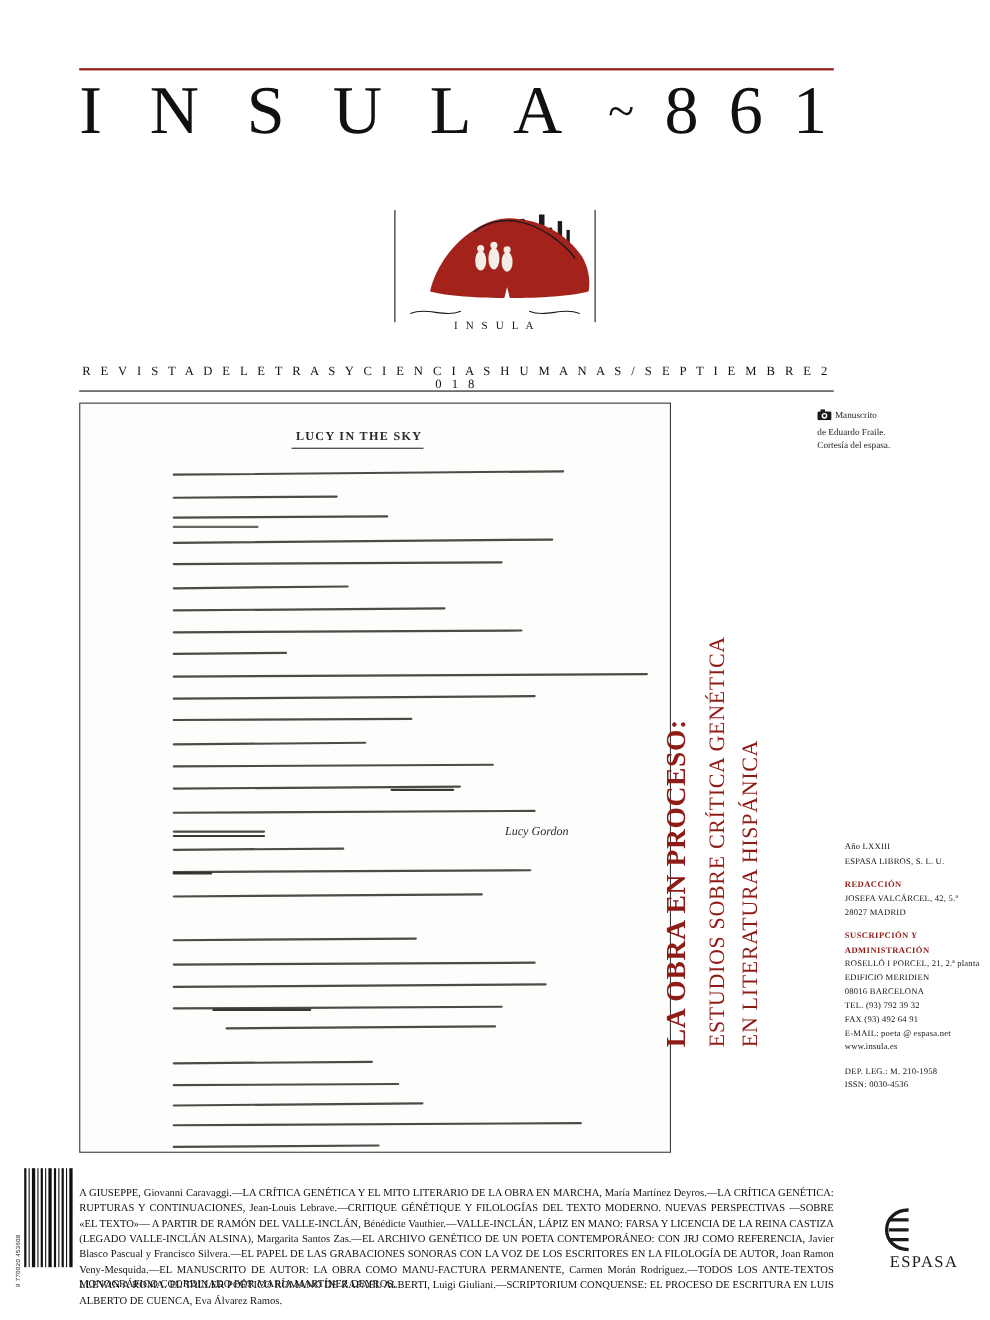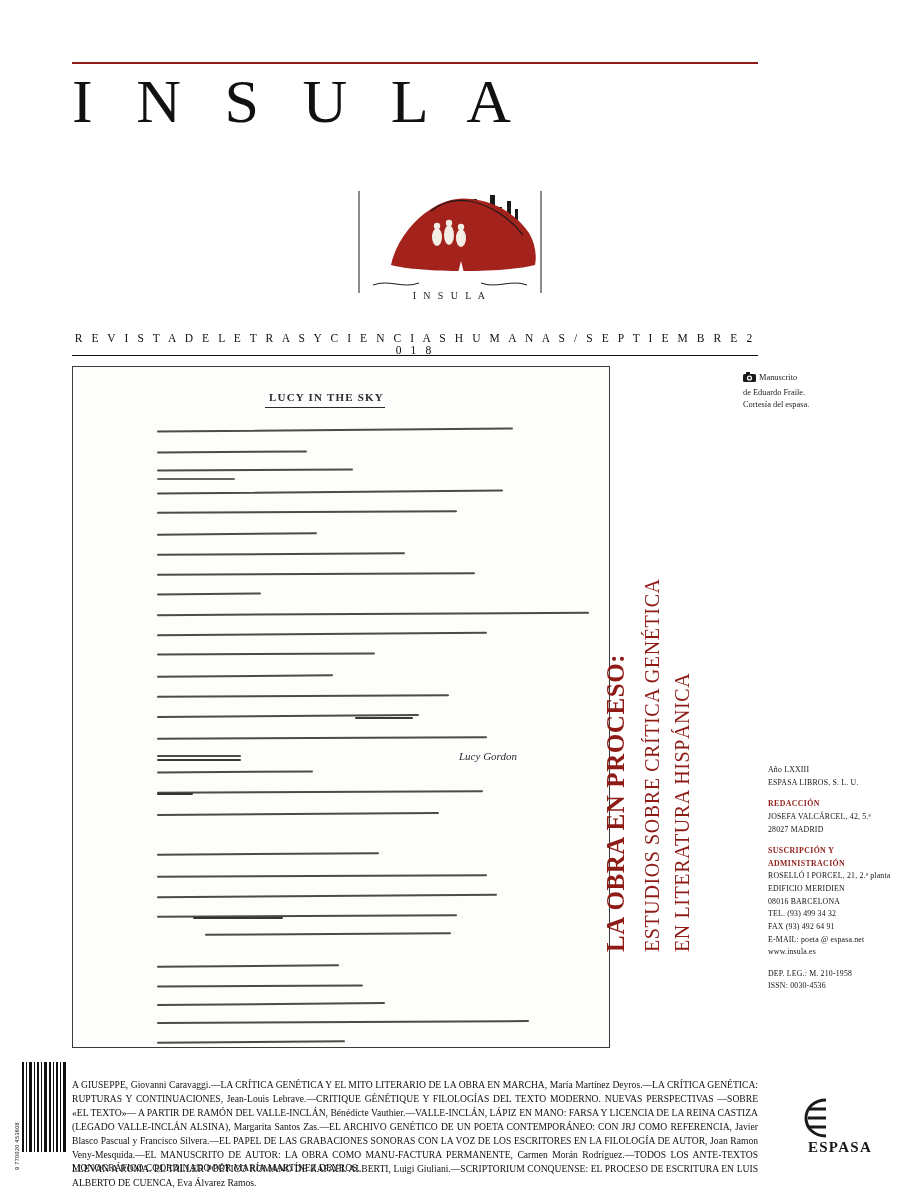--- a/index.html
+++ b/index.html
@@ -103,21 +103,21 @@
   
   .pub{
     position:absolute;left:768px;top:764px;width:126px;
     font-size:7.8px;line-height:1.62;color:#111;
     letter-spacing:.2px;
   }
   .pub .hd{color:#8e1b16;font-weight:700;letter-spacing:.4px;}
   .pub .sp{height:9px;}
   
   .espasa{
-    position:absolute;left:796px;top:1096px;width:88px;height:62px;font-weight:bold;
+    position:absolute;left:796px;top:1096px;width:88px;height:62px;
   }
   
   .barcode{
     position:absolute;left:22px;top:1062px;width:44px;height:104px;
   }
   .barcode .bars{position:absolute;inset:0;}
   .barcode .b{position:absolute;top:0;bottom:14px;background:#111;}
   .barcode .bnum{
     position:absolute;left:-2px;bottom:-4px;width:108px;
     transform:rotate(-90deg);transform-origin:left bottom;
@@ -134,20 +134,24 @@
     font-size:9.6px;color:#111;
   }
 </style>
 </head>
 <body>
 
 <div class="rule-top"></div>
 
 <div class="masthead">
   <span class="ttl">I N S U L A</span>
+  <span class="num">
+    <span class="tilde">~</span>
+    <span>8 6 1</span>
+  </span>
 </div>
 
 <div class="logo-wrap">
   <svg width="210" height="122" viewBox="0 0 210 122">
 
     <g fill="none" stroke="#1a1a1a" stroke-width="1">
       <path d="M14 10 L14 112 M196 10 L196 112"></path>
     </g>
 
     <g fill="#1a1a1a">
@@ -264,21 +268,21 @@
   <div class="sp"></div>
   <div class="hd">REDACCIÓN</div>
   <div>JOSEFA VALCÁRCEL, 42, 5.ª</div>
   <div>28027 MADRID</div>
   <div class="sp"></div>
   <div class="hd">SUSCRIPCIÓN Y</div>
   <div class="hd">ADMINISTRACIÓN</div>
   <div>ROSELLÓ I PORCEL, 21, 2.ª planta</div>
   <div>EDIFICIO MERIDIEN</div>
   <div>08016 BARCELONA</div>
-  <div>TEL. (93) 499 34 32</div>
+  <div>TEL. (93) 792 39 32</div>
   <div>FAX (93) 492 64 91</div>
   <div>E-MAIL: poeta @ espasa.net</div>
   <div>www.insula.es</div>
   <div class="sp"></div>
   <div>DEP. LEG.: M. 210-1958</div>
   <div>ISSN: 0030-4536</div>
 </div>
 
 <div class="espasa">
   <svg width="88" height="62" viewBox="0 0 88 62">

